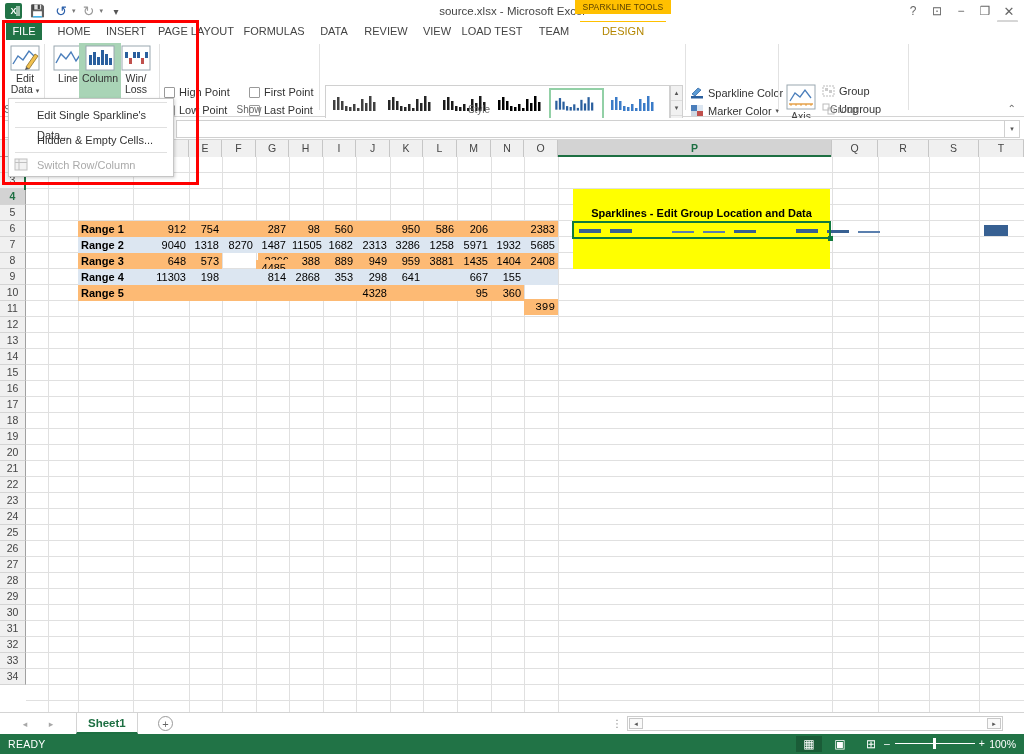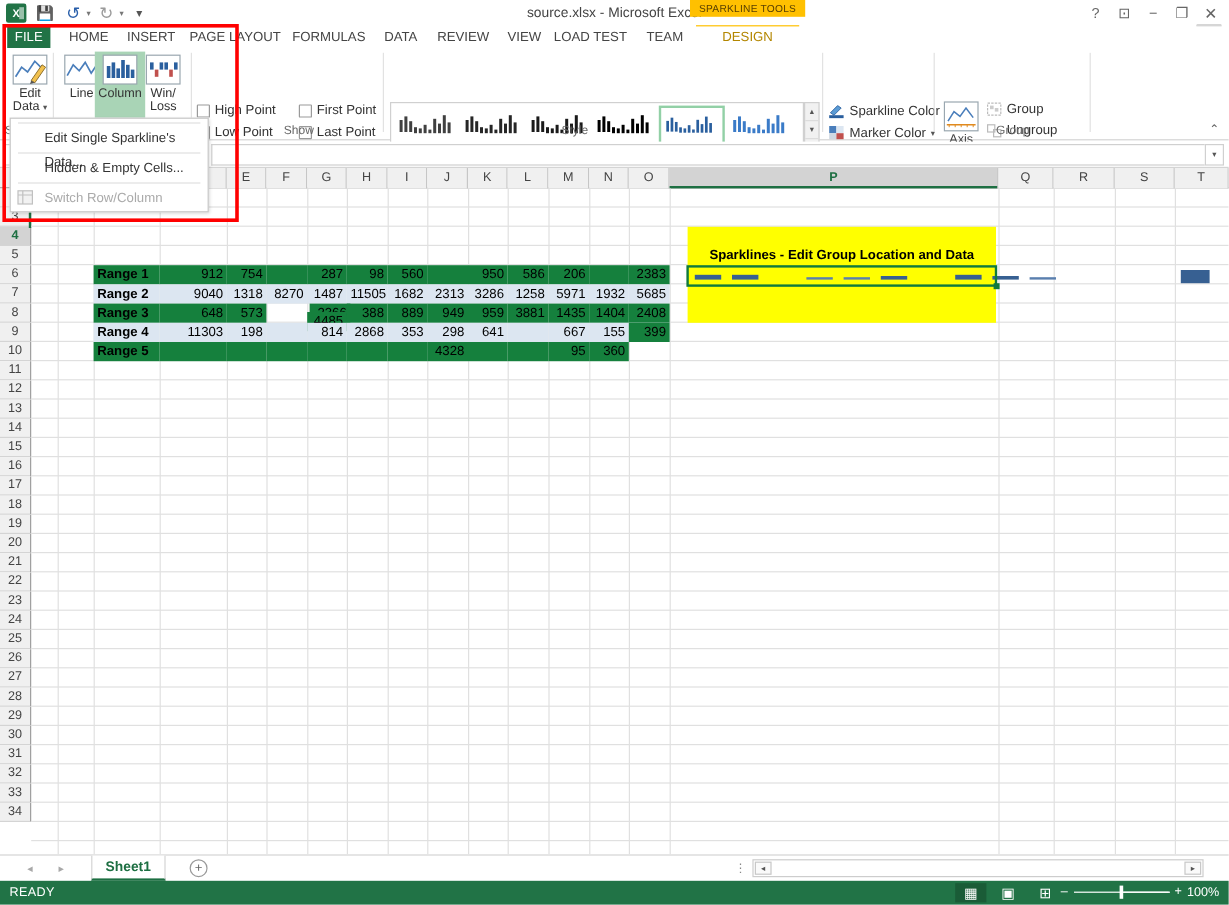--- a/index.html
+++ b/index.html
@@ -185,21 +185,21 @@
   .rh.sel::after{ content:""; position:absolute; right:0; width:2px; height:16px; background:#1d6f42; margin-top:-15px;}
   .cells { position:absolute; left:26px; top:17px; width:998px; height:555px; }
   .gline-v { position:absolute; top:0; width:1px; height:555px; background:#e0e0e0; }
   .gline-h { position:absolute; left:0; width:998px; height:1px; background:#e0e0e0; }
   .cell {
     position:absolute; height:16px; line-height:16px; font-size:11px; color:#000;
     padding:0 3px; overflow:hidden; white-space:nowrap;
   }
   .cell.r { text-align:right; }
   .cell.bold { font-weight:bold; }
-  .bandA { background:#15803d; }
+  .bandA { background:#fdba74; }
   .bandB { background:#dce6f1; }
   .yellowblk { position:absolute; background:#ffff00; }
   .selbox { position:absolute; border:2px solid #0f7a3d; }
   .selhandle { position:absolute; width:5px; height:5px; background:#0f7a3d; }
   .sparkline { position:absolute; }
   .sbar { position:absolute; background:#376092; }
   .sbar.thin { background:#5a7fae; }
   .titlecell { position:absolute; font-weight:bold; font-size:11px; color:#000; text-align:center;}
 
   
@@ -752,21 +752,21 @@
           <div class="cell r bandA" style="left: 163px; top: 128px; width: 33px;"></div>
           <div class="cell r bandA" style="left: 196px; top: 128px; width: 34px;"></div>
           <div class="cell r bandA" style="left: 230px; top: 128px; width: 33px;"></div>
           <div class="cell r bandA" style="left: 263px; top: 128px; width: 34px;"></div>
           <div class="cell r bandA" style="left: 297px; top: 128px; width: 33px;"></div>
           <div class="cell r bandA" style="left: 330px; top: 128px; width: 34px;">4328</div>
           <div class="cell r bandA" style="left: 364px; top: 128px; width: 33px;"></div>
           <div class="cell r bandA" style="left: 397px; top: 128px; width: 34px;"></div>
           <div class="cell r bandA" style="left: 431px; top: 128px; width: 34px;">95</div>
           <div class="cell r bandA" style="left: 465px; top: 128px; width: 33px;">360</div>
-          <div class="cell r bandA" style="left: 498px; top: 112px; width: 34px;">399</div>
+          <div class="cell r bandA" style="left: 498px; top: 142px; width: 34px; font-family: Liberation Mono, monospace;">399</div>
         </div>
 
       <div class="sparkline" style="left:548px; top:65px; width:256px; height:15px;">
         <div class="sbar" style="left:5px;  bottom:4px; width:22px; height:4px;"></div>
         <div class="sbar" style="left:36px; bottom:4px; width:22px; height:4px;"></div>
         <div class="sbar thin" style="left:98px; bottom:4px; width:22px; height:2px;"></div>
         <div class="sbar thin" style="left:129px;bottom:4px; width:22px; height:2px;"></div>
         <div class="sbar" style="left:160px;bottom:4px; width:22px; height:3px;"></div>
         <div class="sbar" style="left:222px;bottom:4px; width:22px; height:4px;"></div>
         <div class="sbar" style="left:253px;bottom:4px; width:22px; height:3px;"></div>

